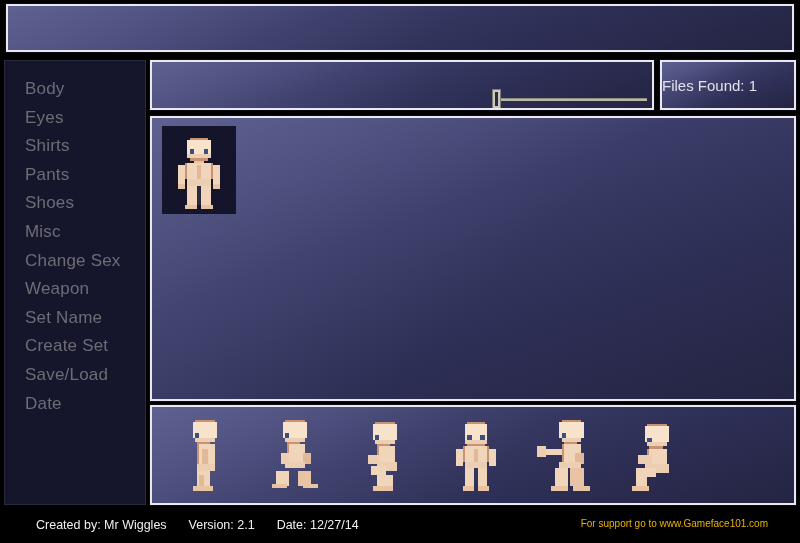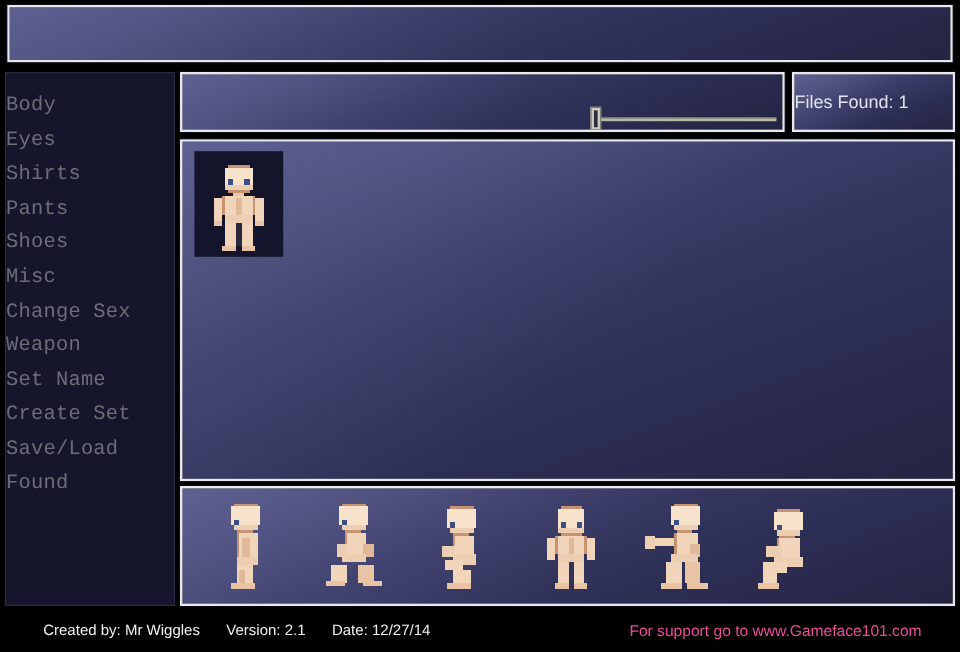--- a/index.html
+++ b/index.html
@@ -49,25 +49,25 @@
     background: #15152c;
     border: 1px solid #2a2a3e;
     outline: 1px solid #000;
     padding-top: 14px;
   }
   .menu-item {
     display: block;
     color: #6d6d76;
     font-size: 17px;
     line-height: 28.6px;
+    padding-left: 20px;
     letter-spacing: 0.2px;
     white-space: nowrap;
     cursor: pointer;
     user-select: none;
-    font-family: Liberation Mono, monospace;
   }
 
   
   #huebar {
     left: 150px;
     top: 60px;
     width: 504px;
     height: 50px;
   }
   #slider-wrap {
@@ -186,22 +186,22 @@
     display: flex;
     gap: 22px;
     color: #f0f0f0;
     font-size: 12.5px;
     white-space: nowrap;
   }
   #footer-right {
     position: absolute;
     right: 32px;
     top: 9px;
-    color: #ec4899;
-    font-size: 13px;
+    color: #eab308;
+    font-size: 10px;
     white-space: nowrap;
   }
 
   
   .sp { display: block; width: 100%; height: 100%; image-rendering: pixelated; }
 </style>
 </head>
 <body>
 
 <div id="app">
@@ -215,21 +215,21 @@
     <div class="menu-item">Eyes</div>
     <div class="menu-item">Shirts</div>
     <div class="menu-item">Pants</div>
     <div class="menu-item">Shoes</div>
     <div class="menu-item">Misc</div>
     <div class="menu-item">Change Sex</div>
     <div class="menu-item">Weapon</div>
     <div class="menu-item">Set Name</div>
     <div class="menu-item">Create Set</div>
     <div class="menu-item">Save/Load</div>
-    <div class="menu-item">Found</div>
+    <div class="menu-item">Date</div>
   </div>
 
   <div class="panel" id="huebar">
     <div id="slider-wrap">
       <div id="slider-track"></div>
       <div id="slider-handle"></div>
     </div>
   </div>
 
   <div class="panel" id="filesbox">

